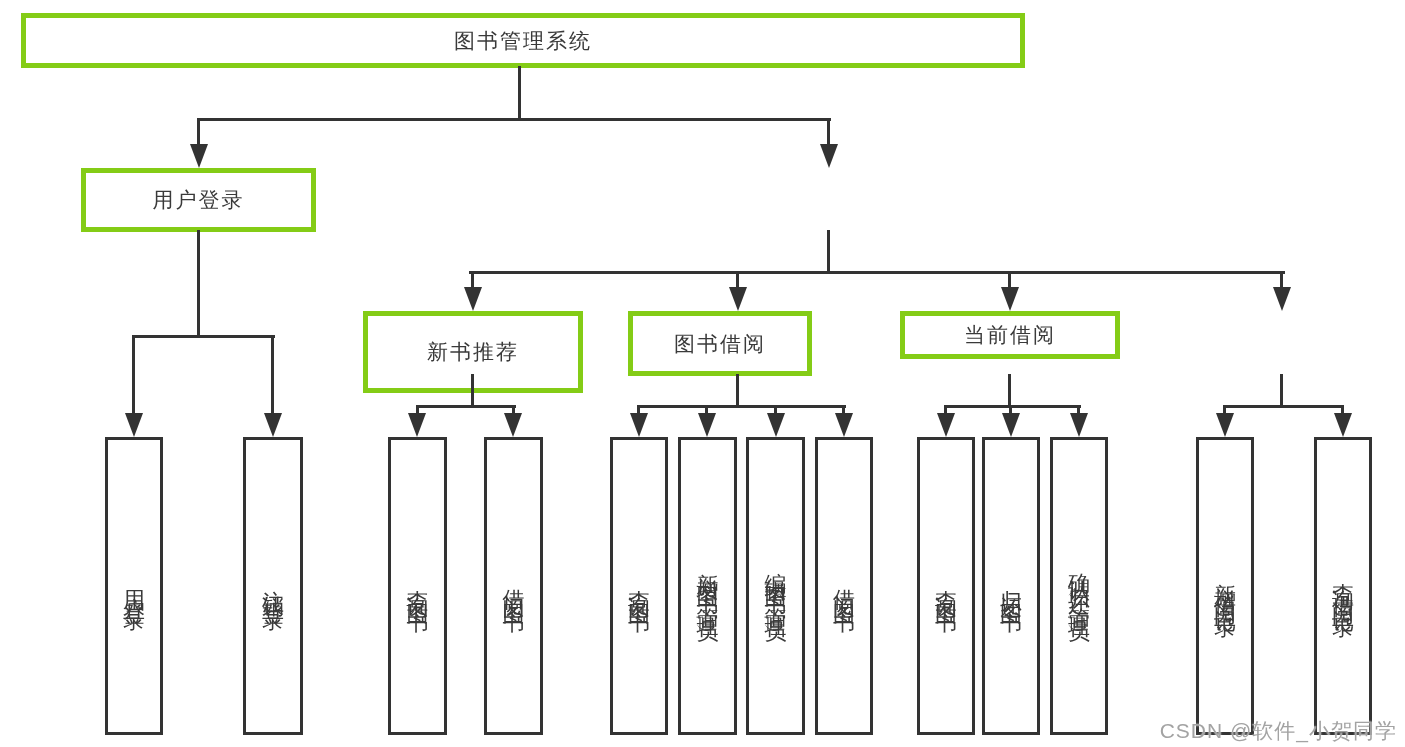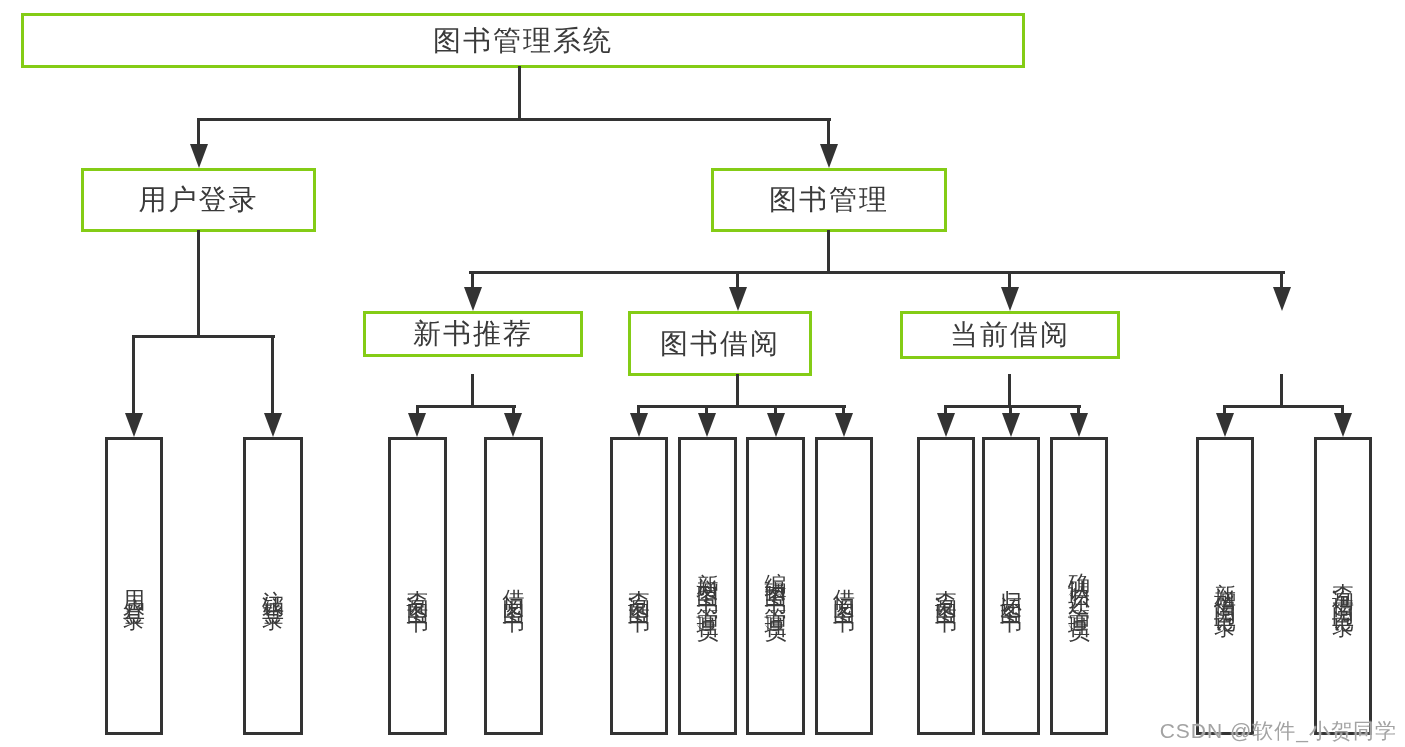--- a/index.html
+++ b/index.html
@@ -6,24 +6,24 @@
   .canvas {
     position:relative;
     width:1405px; height:747px;
     background:#ffffff;
     font-family:"Liberation Sans","DejaVu Sans",sans-serif;
     overflow:hidden;
   }
   .hbox {
     position:absolute;
     box-sizing:border-box;
-    border:3px solid #84cc16;
+    border:5px solid #84cc16;
     background:#ffffff;
     display:flex; align-items:center; justify-content:center;
-    font-size:28px; color:#3a3a3a; letter-spacing:2px;
+    font-size:21px; color:#3a3a3a; letter-spacing:2px;
   }
   .vbox {
     position:absolute;
     box-sizing:border-box;
     border:3px solid #333333;
     background:#ffffff;
     top:437px; height:298px;
     display:flex; align-items:center; justify-content:center;
   }
   .vtext {
@@ -60,43 +60,40 @@
   <div class="line" style="left:518px; top:66px; width:3px; height:55px;"></div>
   <div class="line" style="left:197px; top:118px; width:634px; height:3px;"></div>
   <div class="line" style="left:197px; top:118px; width:3px; height:30px;"></div>
   <div class="line" style="left:827px; top:118px; width:3px; height:30px;"></div>
   <div class="arr" style="left:190px; top:144px;"></div>
   <div class="arr" style="left:820px; top:144px;"></div>
 
   <div class="hbox" style="left:81px; top:168px; width:235px; height:64px;">
     <span>用户登录</span>
   </div>
-  <div class="hbox" style="left:711px; top:168px; width:236px; height:64px;">
-    <span>图书管理</span>
-  </div>
 
   <div class="line" style="left:197px; top:230px; width:3px; height:108px;"></div>
   <div class="line" style="left:132px; top:335px; width:143px; height:3px;"></div>
   <div class="line" style="left:132px; top:335px; width:3px; height:80px;"></div>
   <div class="line" style="left:271px; top:335px; width:3px; height:80px;"></div>
   <div class="arr" style="left:125px; top:413px;"></div>
   <div class="arr" style="left:264px; top:413px;"></div>
 
   <div class="line" style="left:827px; top:230px; width:3px; height:44px;"></div>
   <div class="line" style="left:469px; top:271px; width:816px; height:3px;"></div>
   <div class="line" style="left:471px; top:271px; width:3px; height:22px;"></div>
   <div class="line" style="left:736px; top:271px; width:3px; height:22px;"></div>
   <div class="line" style="left:1008px; top:271px; width:3px; height:22px;"></div>
   <div class="line" style="left:1280px; top:271px; width:3px; height:22px;"></div>
   <div class="arr" style="left:464px; top:287px;"></div>
   <div class="arr" style="left:729px; top:287px;"></div>
   <div class="arr" style="left:1001px; top:287px;"></div>
   <div class="arr" style="left:1273px; top:287px;"></div>
 
-  <div class="hbox" style="left:363px; top:311px; width:220px; height:46px;">
+  <div class="hbox" style="left:363px; top:311px; width:220px; height:82px;">
     <span>新书推荐</span>
   </div>
   <div class="hbox" style="left:628px; top:311px; width:184px; height:65px;">
     <span>图书借阅</span>
   </div>
   <div class="hbox" style="left:900px; top:311px; width:220px; height:48px;">
     <span>当前借阅</span>
   </div>
 
   <div class="line" style="left:471px; top:374px; width:3px; height:34px;"></div>

